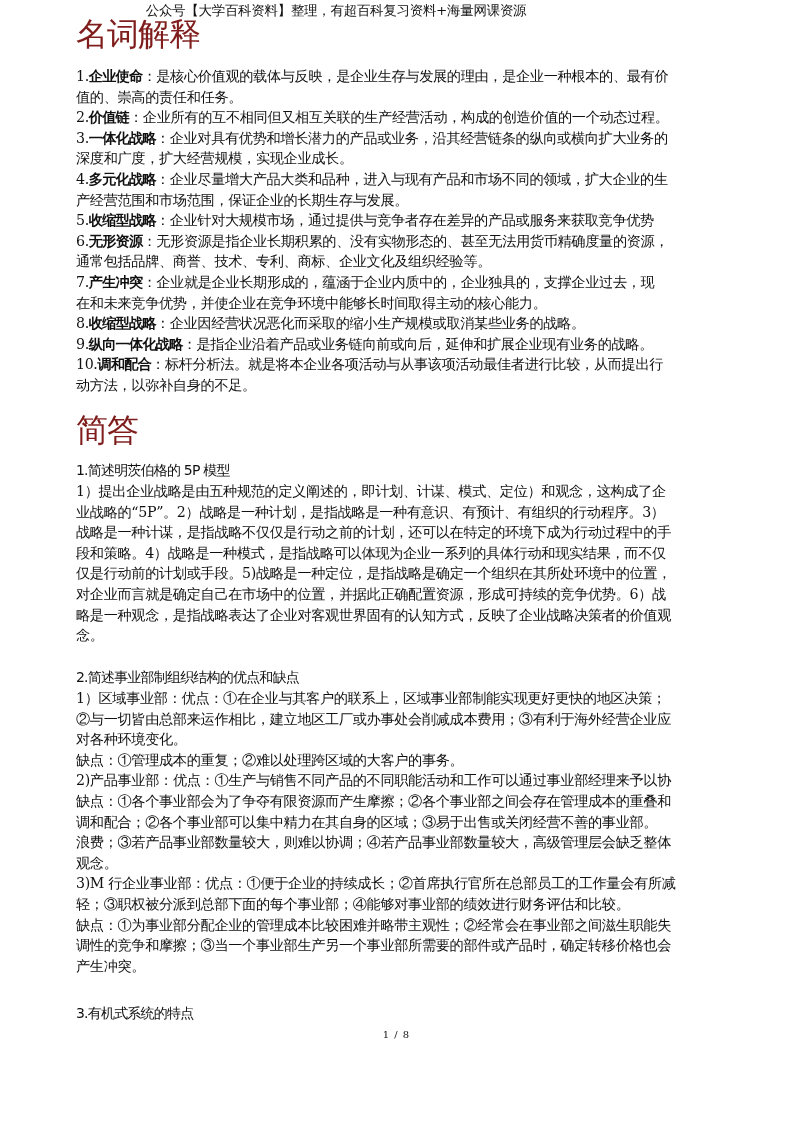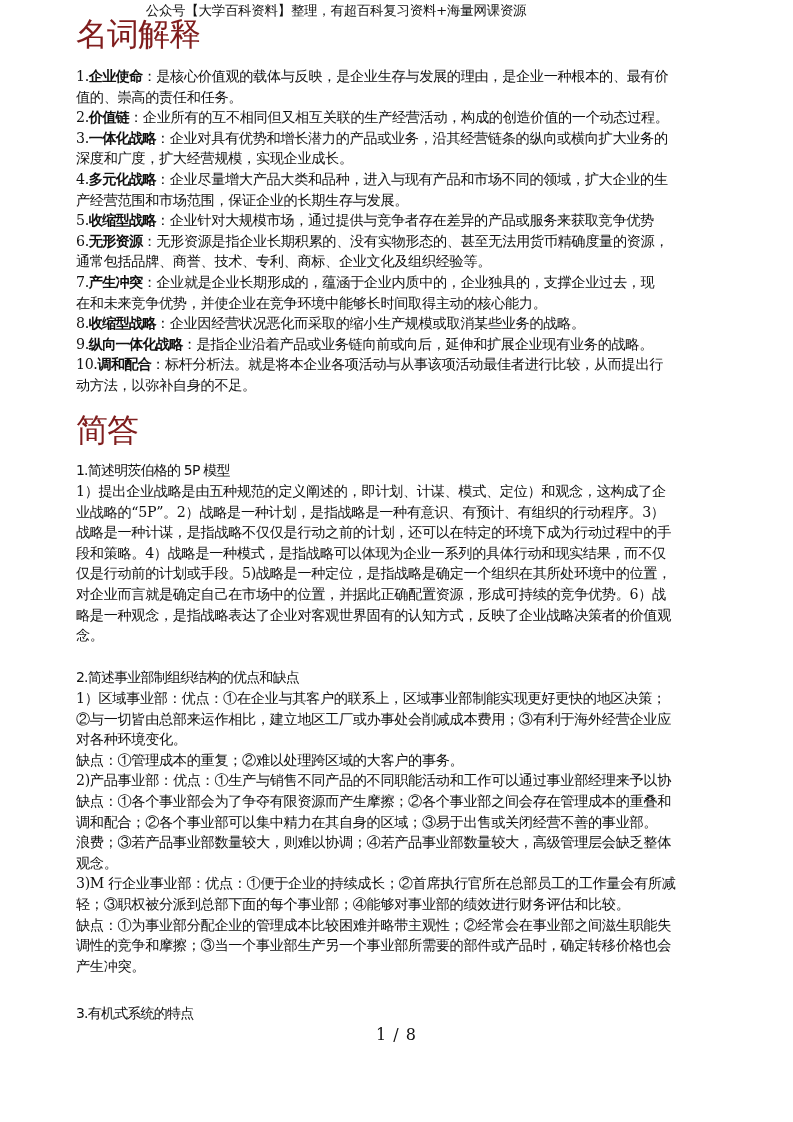--- a/index.html
+++ b/index.html
@@ -19,21 +19,21 @@
   }
   .block { position: absolute; left: 76px; width: 690px; font-size: 14.2px; line-height: 20.6px; letter-spacing: -0.35px; }
   .line { white-space: nowrap; display: block; height: 20.6px; }
   .term { font-weight: bold; font-family: Liberation Sans, sans-serif; letter-spacing: -0.8px; }
   .q-title {
     position: absolute; left: 76px; font-size: 14px; font-weight: normal; line-height: 20px;
     font-family: "DejaVu Sans", "Liberation Sans", sans-serif; letter-spacing: -0.8px;
   }
   .footer {
     position: absolute; top: 1027px; left: 0; width: 793px; text-align: center;
-    font-size: 16px; line-height: 16px; letter-spacing: 1px;
+    font-size: 10px; line-height: 16px; letter-spacing: 1px;
   }
 </style>
 </head>
 <body>
 
 <div class="header">公众号【大学百科资料】整理，有超百科复习资料+海量网课资源</div>
 
 <div class="h1" style="top:16px;">名词解释</div>
 
 <div class="block" id="defs" style="top:66px;">

